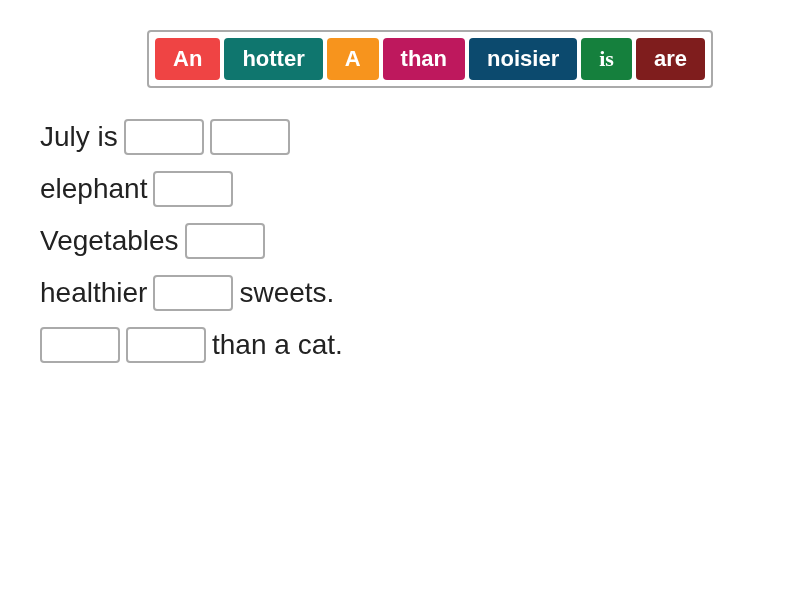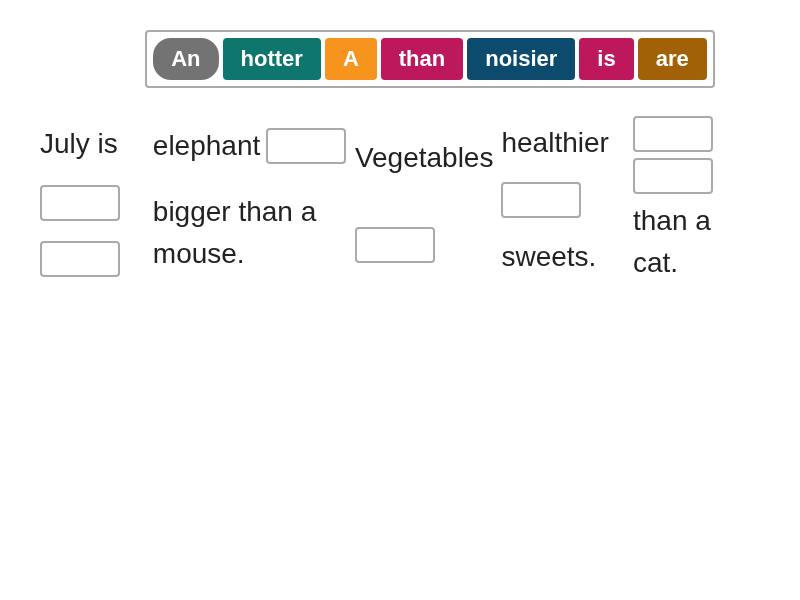--- a/index.html
+++ b/index.html
@@ -42,32 +42,32 @@
 
     .word-tile {
       color: #fff;
       font-weight: bold;
       font-size: 22px;
       padding: 8px 18px;
       border-radius: 4px;
       cursor: pointer;
     }
 
-    .tile-blue    { background: #737373; border-radius: 18px; }
+    .tile-blue    { background: #ef4444; }
     .tile-red     { background: #0f766e; }
     .tile-orange  { background: #f7941d; }
     .tile-green-dark { background: #be185d; }
     .tile-purple  { background: #0c4a6e; }
-    .tile-blue2   { background: #be185d; }
-    .tile-teal    { background: #a16207; }
+    .tile-blue2   { background: #15803d; font-family: Liberation Serif, serif; }
+    .tile-teal    { background: #7f1d1d; }
 
     
     .sentences {
       display: flex;
-      flex-direction: row;
+      flex-direction: column;
       gap: 8px;
     }
 
     .sentence-row {
       display: flex;
       align-items: center;
       flex-wrap: wrap;
       gap: 6px;
       font-size: 28px;
       line-height: 1.5;
@@ -104,21 +104,20 @@
 
   <div class="sentences" id="sentences-container">
   <div class="sentence-row">
         <span class="text-word">July is</span>
         <span class="blank"></span>
         <span class="blank"></span>
       </div>
       <div class="sentence-row">
         <span class="text-word">elephant</span>
         <span class="blank"></span>
-        <span class="text-word">bigger than a mouse.</span>
       </div>
       <div class="sentence-row">
         <span class="text-word">Vegetables</span>
         <span class="blank"></span>
       </div>
       <div class="sentence-row">
         <span class="text-word">healthier</span>
         <span class="blank"></span>
         <span class="text-word">sweets.</span>
       </div>

